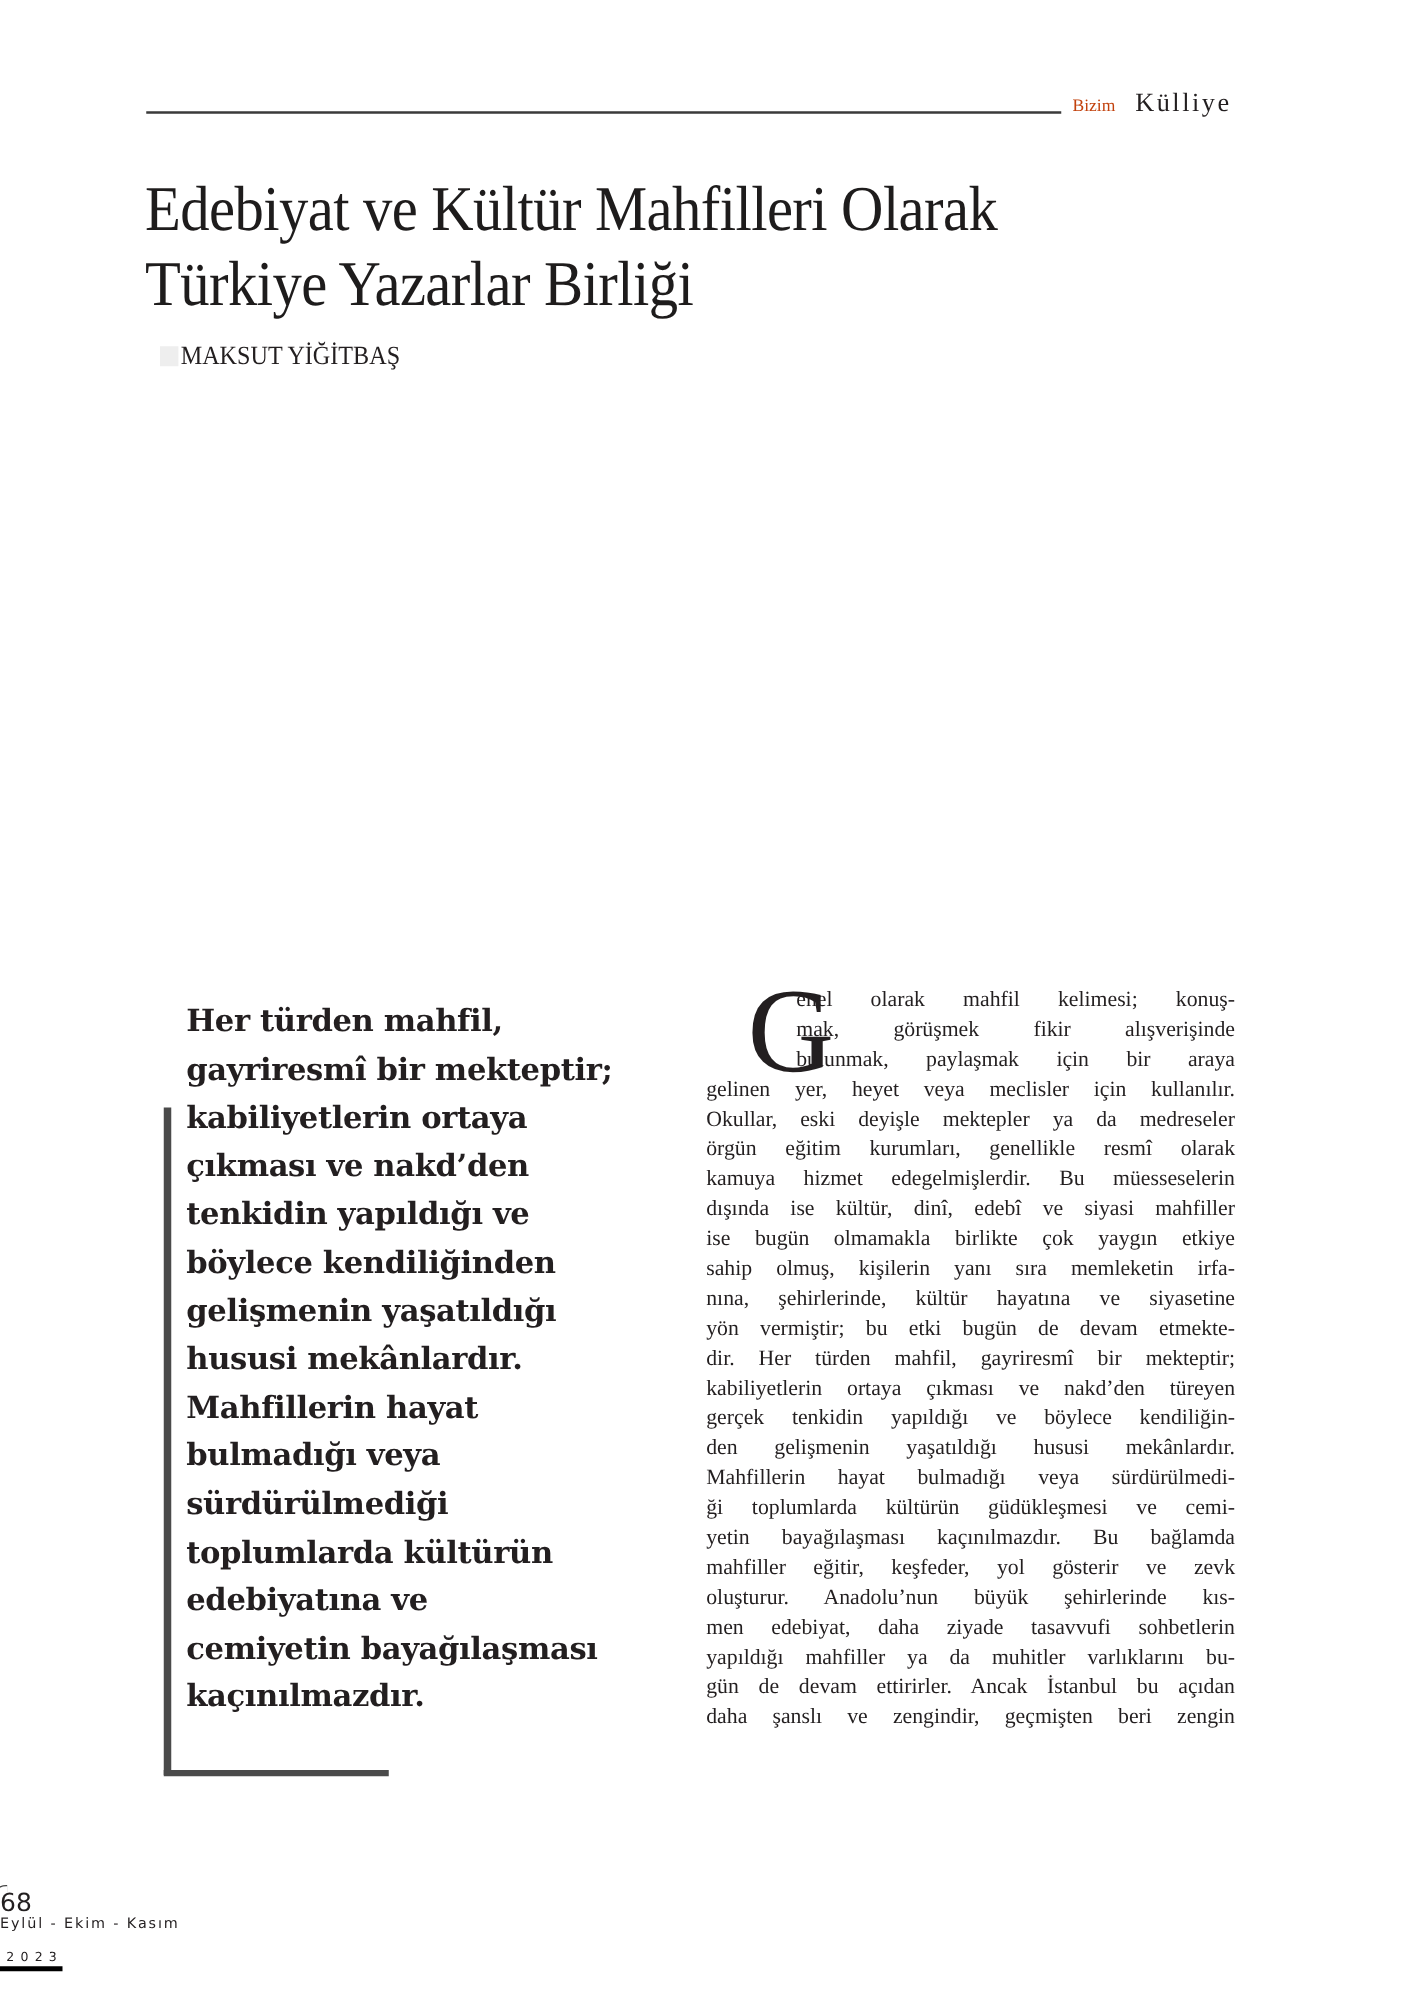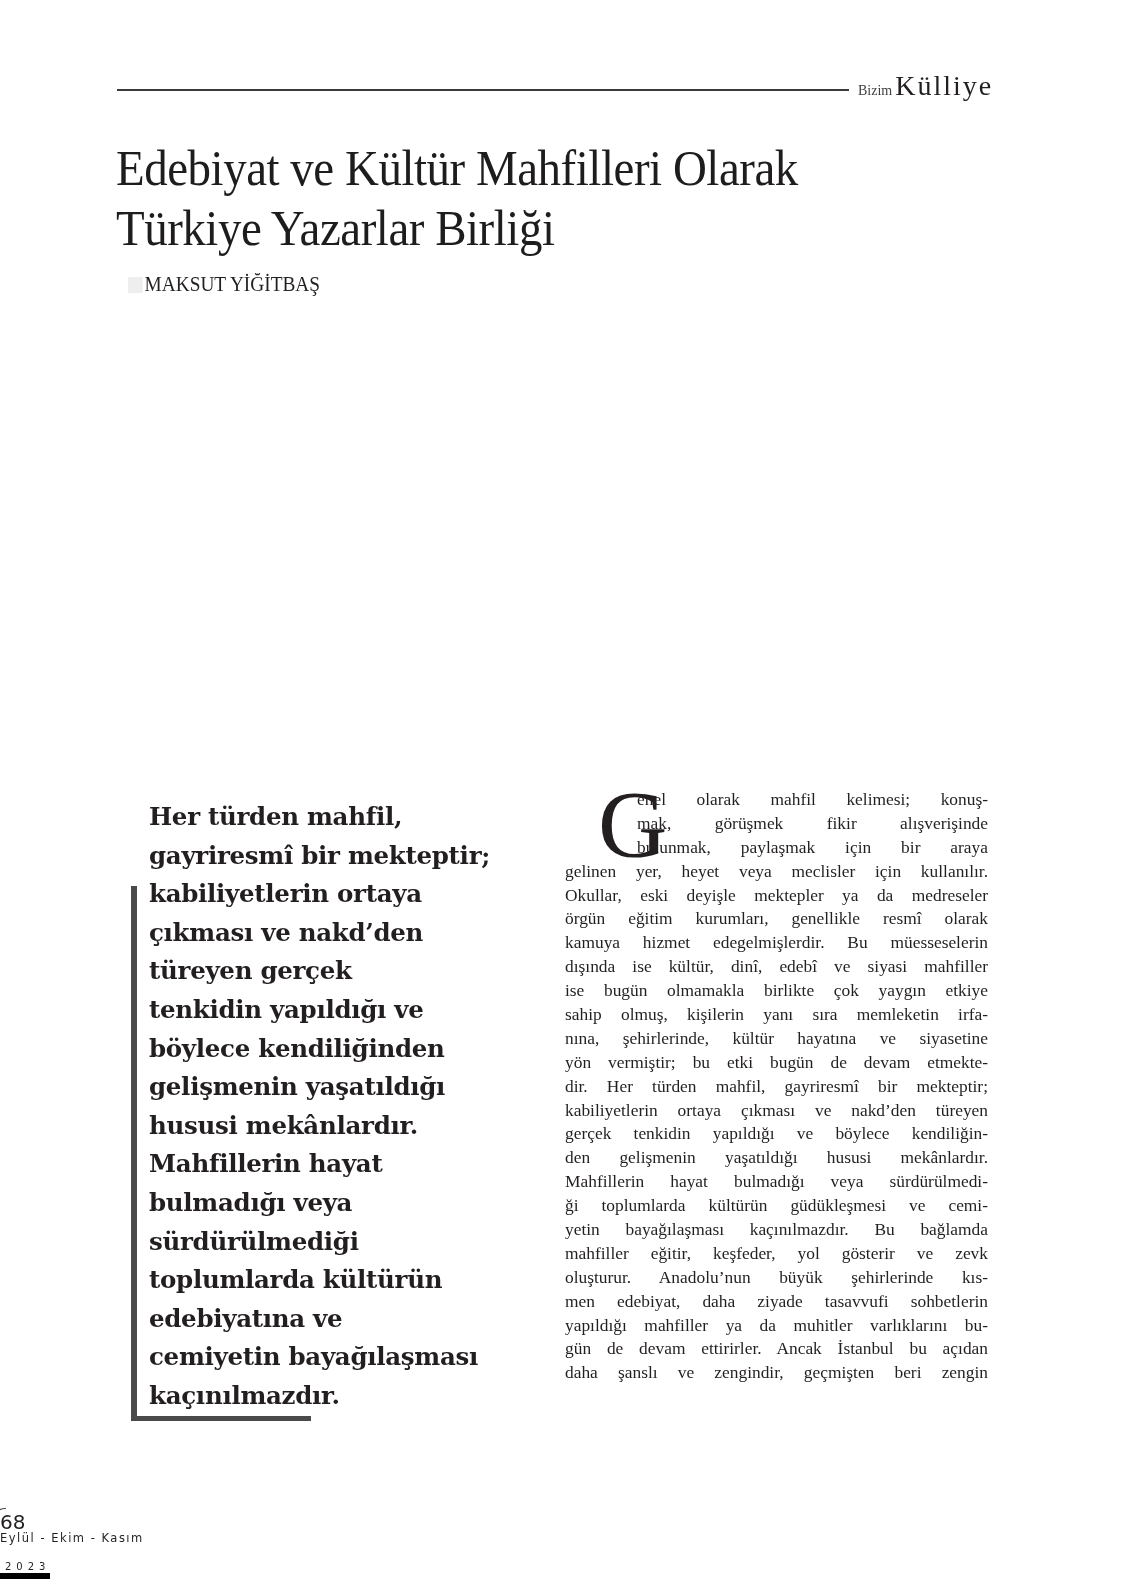--- a/index.html
+++ b/index.html
@@ -1,37 +1,37 @@
 <!DOCTYPE html>
 <html><head>
 <meta charset="utf-8">
 <style>
   html, body { margin:0; padding:0; background:#ffffff; }
   body { width:1123px; height:1595px; position:relative; overflow:hidden; color:#231f20; }
   .header-rule { position:absolute; left:117px; top:89px; width:732px; height:2px; background:#3a3a3a; }
   .header-brand { position:absolute; left:858px; top:70px; font-family:"Liberation Serif", serif; white-space:nowrap; }
-  .brand-small { font-size:14px; color:#404040; margin-right:3px; }
-  .brand-big { font-size:28px; letter-spacing:2px; color:#231f20; }
+  .brand-small { font-size:14px; color:#c2410c; margin-right:16px; }
+  .brand-big { font-size:21px; letter-spacing:2px; color:#231f20; }
   .title { position:absolute; left:116px; top:138px; font-family:"Liberation Serif", serif; font-size:51px; line-height:60px; color:#1e1c1c; letter-spacing:-0.5px; transform:scaleX(0.92); transform-origin:left top; white-space:nowrap; margin:0; font-weight:normal; }
   .author { position:absolute; left:128px; top:272px; font-family:"Liberation Serif", serif; font-size:21px; color:#231f20; display:flex; align-items:center; transform:scaleX(0.92); transform-origin:left top; }
   .author-mark { width:16px; height:16px; background:#eeeeee; margin-right:2px; display:inline-block; }
   .pullquote-bar { position:absolute; left:131px; top:886px; width:6px; height:534px; background:#4a4a4a; }
   .pullquote-foot { position:absolute; left:131px; top:1416px; width:180px; height:5px; background:#4a4a4a; }
   .pullquote { position:absolute; left:149px; top:798px; width:370px; font-family:"DejaVu Serif", serif; font-size:24.5px; line-height:38.6px; color:#231f20; margin:0; letter-spacing:-0.3px; }
   .pullquote span { display:block; white-space:nowrap;font-weight:bold; }
   .body-col { position:absolute; left:565px; top:788px; width:423px; font-family:"Liberation Serif", serif; font-size:17.4px; line-height:23.9px; color:#231f20; }
   .body-col .line { display:block; text-align:justify; text-align-last:justify; white-space:nowrap; height:23.9px; }
   .body-col .line.last { text-align-last:justify; }
   .dropcap { position:absolute; left:598px; top:777px; font-family:"Liberation Serif", serif; font-size:96px; line-height:96px; color:#231f20; }
   .indent { padding-left:72px; }
   .folio { position:absolute; left:0; width:1123px; top:1512px; text-align:left; font-family:"DejaVu Sans", sans-serif; color:#231f20; }
   .folio-num { font-size:20px; line-height:20px; position:relative; display:inline-block; }
   .folio-arc { position:absolute; left:-7px; top:-4px; width:12px; height:18px; border-left:1px solid #444; border-top:1px solid #444; border-radius:12px 0 0 0; }
   .folio-months { font-size:11.5px; letter-spacing:1.5px; line-height:14px; margin-top:-2px; }
-  .folio-year { font-size:10px; letter-spacing:5px; line-height:12px; display:inline-block; border-bottom:6px solid #000000; padding-left:5px;margin-top:16px; }
+  .folio-year { font-size:10px; letter-spacing:5px; line-height:12px; display:inline-block; border-bottom:4px solid #000000; padding-left:5px;margin-top:16px; }
 </style>
 </head>
 <body>
 
 <div class="header-rule"></div>
 <div class="header-brand">
   <span class="brand-small">Bizim</span><span class="brand-big">Külliye</span>
 </div>
 
 <h1 class="title">
@@ -44,21 +44,20 @@
   <span>MAKSUT YİĞİTBAŞ</span>
 </div>
 
 <div class="pullquote-bar"></div>
 <div class="pullquote-foot"></div>
 <p class="pullquote">
   <span>Her türden mahfil,</span>
   <span>gayriresmî bir mekteptir;</span>
   <span>kabiliyetlerin ortaya</span>
   <span>çıkması ve nakd’den</span>
-  <span>türeyen gerçek</span>
   <span>tenkidin yapıldığı ve</span>
   <span>böylece kendiliğinden</span>
   <span>gelişmenin yaşatıldığı</span>
   <span>hususi mekânlardır.</span>
   <span>Mahfillerin hayat</span>
   <span>bulmadığı veya</span>
   <span>sürdürülmediği</span>
   <span>toplumlarda kültürün</span>
   <span>edebiyatına ve</span>
   <span>cemiyetin bayağılaşması</span>

